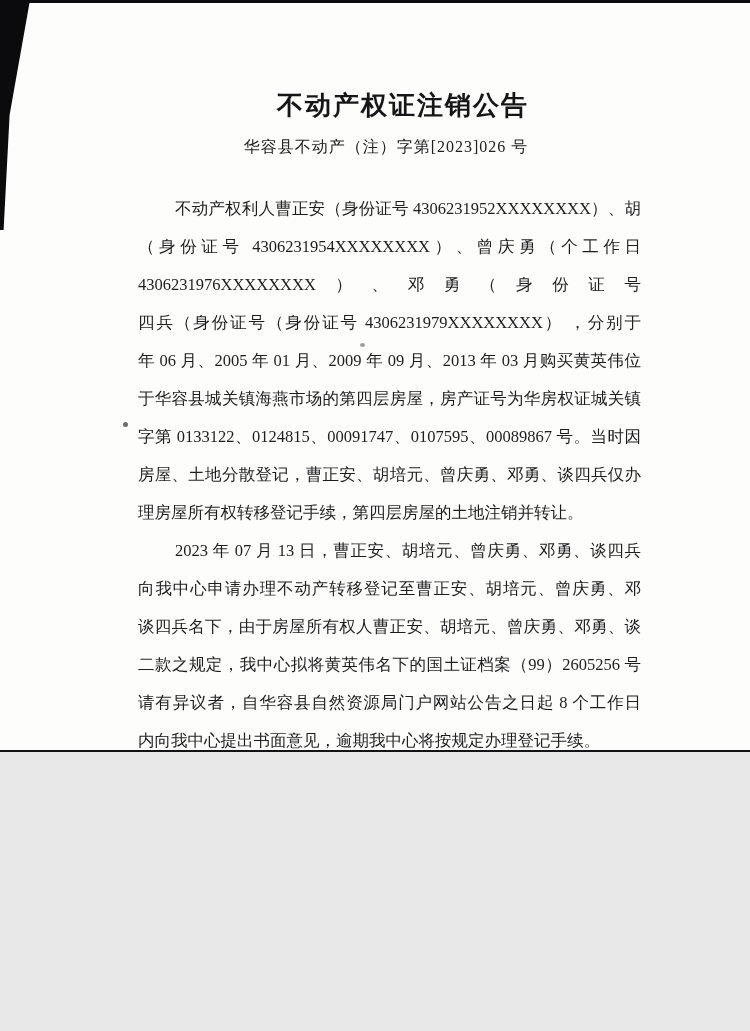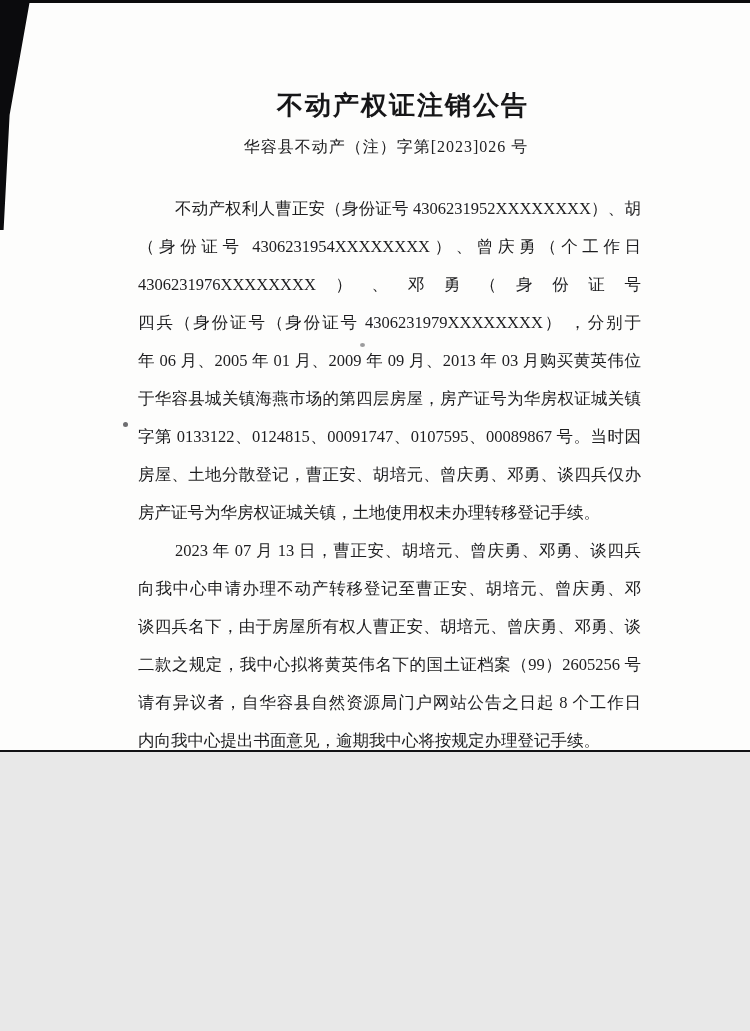--- a/index.html
+++ b/index.html
@@ -76,21 +76,21 @@
 
   <div class="body-text">
     <div class="line indent">不动产权利人曹正安（身份证号 4306231952XXXXXXXX）、胡培元</div>
     <div class="line">（身份证号 4306231954XXXXXXXX）、曾庆勇（个工作日</div>
     <div class="line">4306231976XXXXXXXX）、邓勇（身份证号 4306231968XXXXXXXX）、谈</div>
     <div class="line">四兵（身份证号（身份证号 4306231979XXXXXXXX） ，分别于 2000</div>
     <div class="line">年 06 月、2005 年 01 月、2009 年 09 月、2013 年 03 月购买黄英伟位</div>
     <div class="line">于华容县城关镇海燕市场的第四层房屋，房产证号为华房权证城关镇</div>
     <div class="line">字第 0133122、0124815、00091747、0107595、00089867 号。当时因</div>
     <div class="line">房屋、土地分散登记，曹正安、胡培元、曾庆勇、邓勇、谈四兵仅办</div>
-    <div class="line last">房产证号为华房权证城关镇，土地使用权未办理转移登记手续。</div>
+    <div class="line last">理房屋所有权转移登记手续，第四层房屋的土地注销并转让。</div>
     <div class="line indent">2023 年 07 月 13 日，曹正安、胡培元、曾庆勇、邓勇、谈四兵</div>
     <div class="line">向我中心申请办理不动产转移登记至曹正安、胡培元、曾庆勇、邓勇、</div>
     <div class="line">谈四兵名下，由于房屋所有权人曹正安、胡培元、曾庆勇、邓勇、谈</div>
     <div class="line">二款之规定，我中心拟将黄英伟名下的国土证档案（99）2605256 号</div>
     <div class="line">请有异议者，自华容县自然资源局门户网站公告之日起 8 个工作日</div>
     <div class="line last">内向我中心提出书面意见，逾期我中心将按规定办理登记手续。</div>
   </div>
 
   <div class="sig-org">华容县不动产登记中心</div>
   <div class="sig-date">2023 年 03 月 13 日</div>

